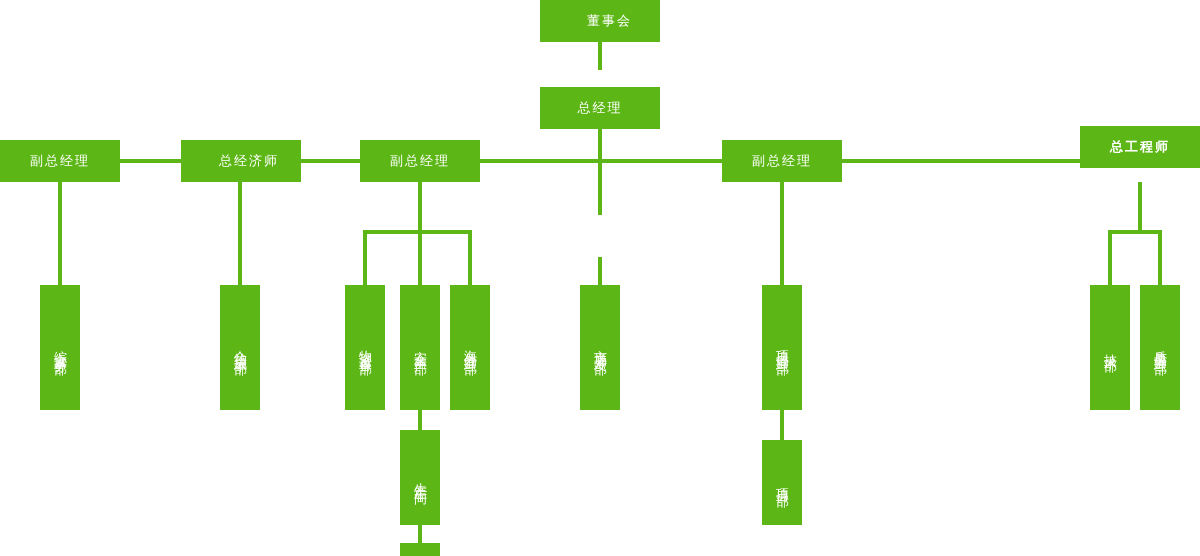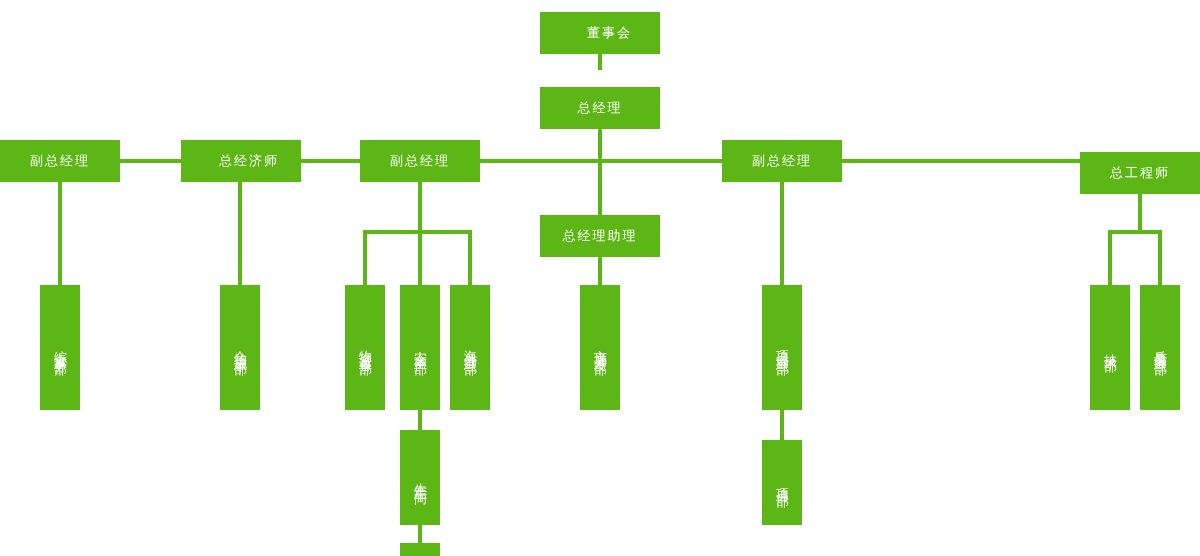--- a/index.html
+++ b/index.html
@@ -63,31 +63,30 @@
   <div class="line" style="left:598px; top:257px; width:4px;   height:28px;"></div>
   <div class="line" style="left:780px; top:182px; width:4px;   height:103px;"></div>
   <div class="line" style="left:1138px;top:182px; width:4px;   height:48px;"></div>
   <div class="line" style="left:1108px;top:230px; width:54px;  height:4px;"></div>
   <div class="line" style="left:1108px;top:230px; width:4px;   height:55px;"></div>
   <div class="line" style="left:1158px;top:230px; width:4px;   height:55px;"></div>
   <div class="line" style="left:418px; top:410px; width:4px;   height:20px;"></div>
   <div class="line" style="left:780px; top:410px; width:4px;   height:30px;"></div>
   <div class="line" style="left:418px; top:525px; width:4px;   height:18px;"></div>
 
-  <div class="node h-node" style="left:540px; top:12px;padding-left:19px;">董事会</div>
+  <div class="node h-node" style="left:540px; top:0;padding-left:19px;">董事会</div>
 
   <div class="node h-node" style="left:540px; top:87px;">总经理</div>
 
   <div class="node h-node" style="left:0;      top:140px;">副总经理</div>
   <div class="node h-node" style="left:181px;  top:140px;padding-left:16px;">总经济师</div>
   <div class="node h-node" style="left:360px;  top:140px;">副总经理</div>
   <div class="node h-node" style="left:722px;  top:140px;">副总经理</div>
-  <div class="node h-node" style="left:1080px; top:152px;">总工程师</div>
+  <div class="node h-node" style="left:1080px; top:126px;font-weight:bold;">总工程师</div>
 
-  <div class="node h-node" style="left:540px; top:215px;">总经理助理</div>
 
   <div class="node v-node" style="left:40px;   top:285px;">综合事务部</div>
   <div class="node v-node" style="left:220px;  top:285px;">合约成本部</div>
   <div class="node v-node" style="left:345px;  top:285px;">物资设备部</div>
   <div class="node v-node" style="left:400px;  top:285px;">安全生产部</div>
   <div class="node v-node" style="left:450px;  top:285px;">海外管理部</div>
   <div class="node v-node" style="left:580px;  top:285px;">市场开发部</div>
   <div class="node v-node" style="left:762px;  top:285px;">项目管理部</div>
   <div class="node v-node" style="left:1090px; top:285px;">技术部</div>
   <div class="node v-node" style="left:1140px; top:285px;">质量管理部</div>

